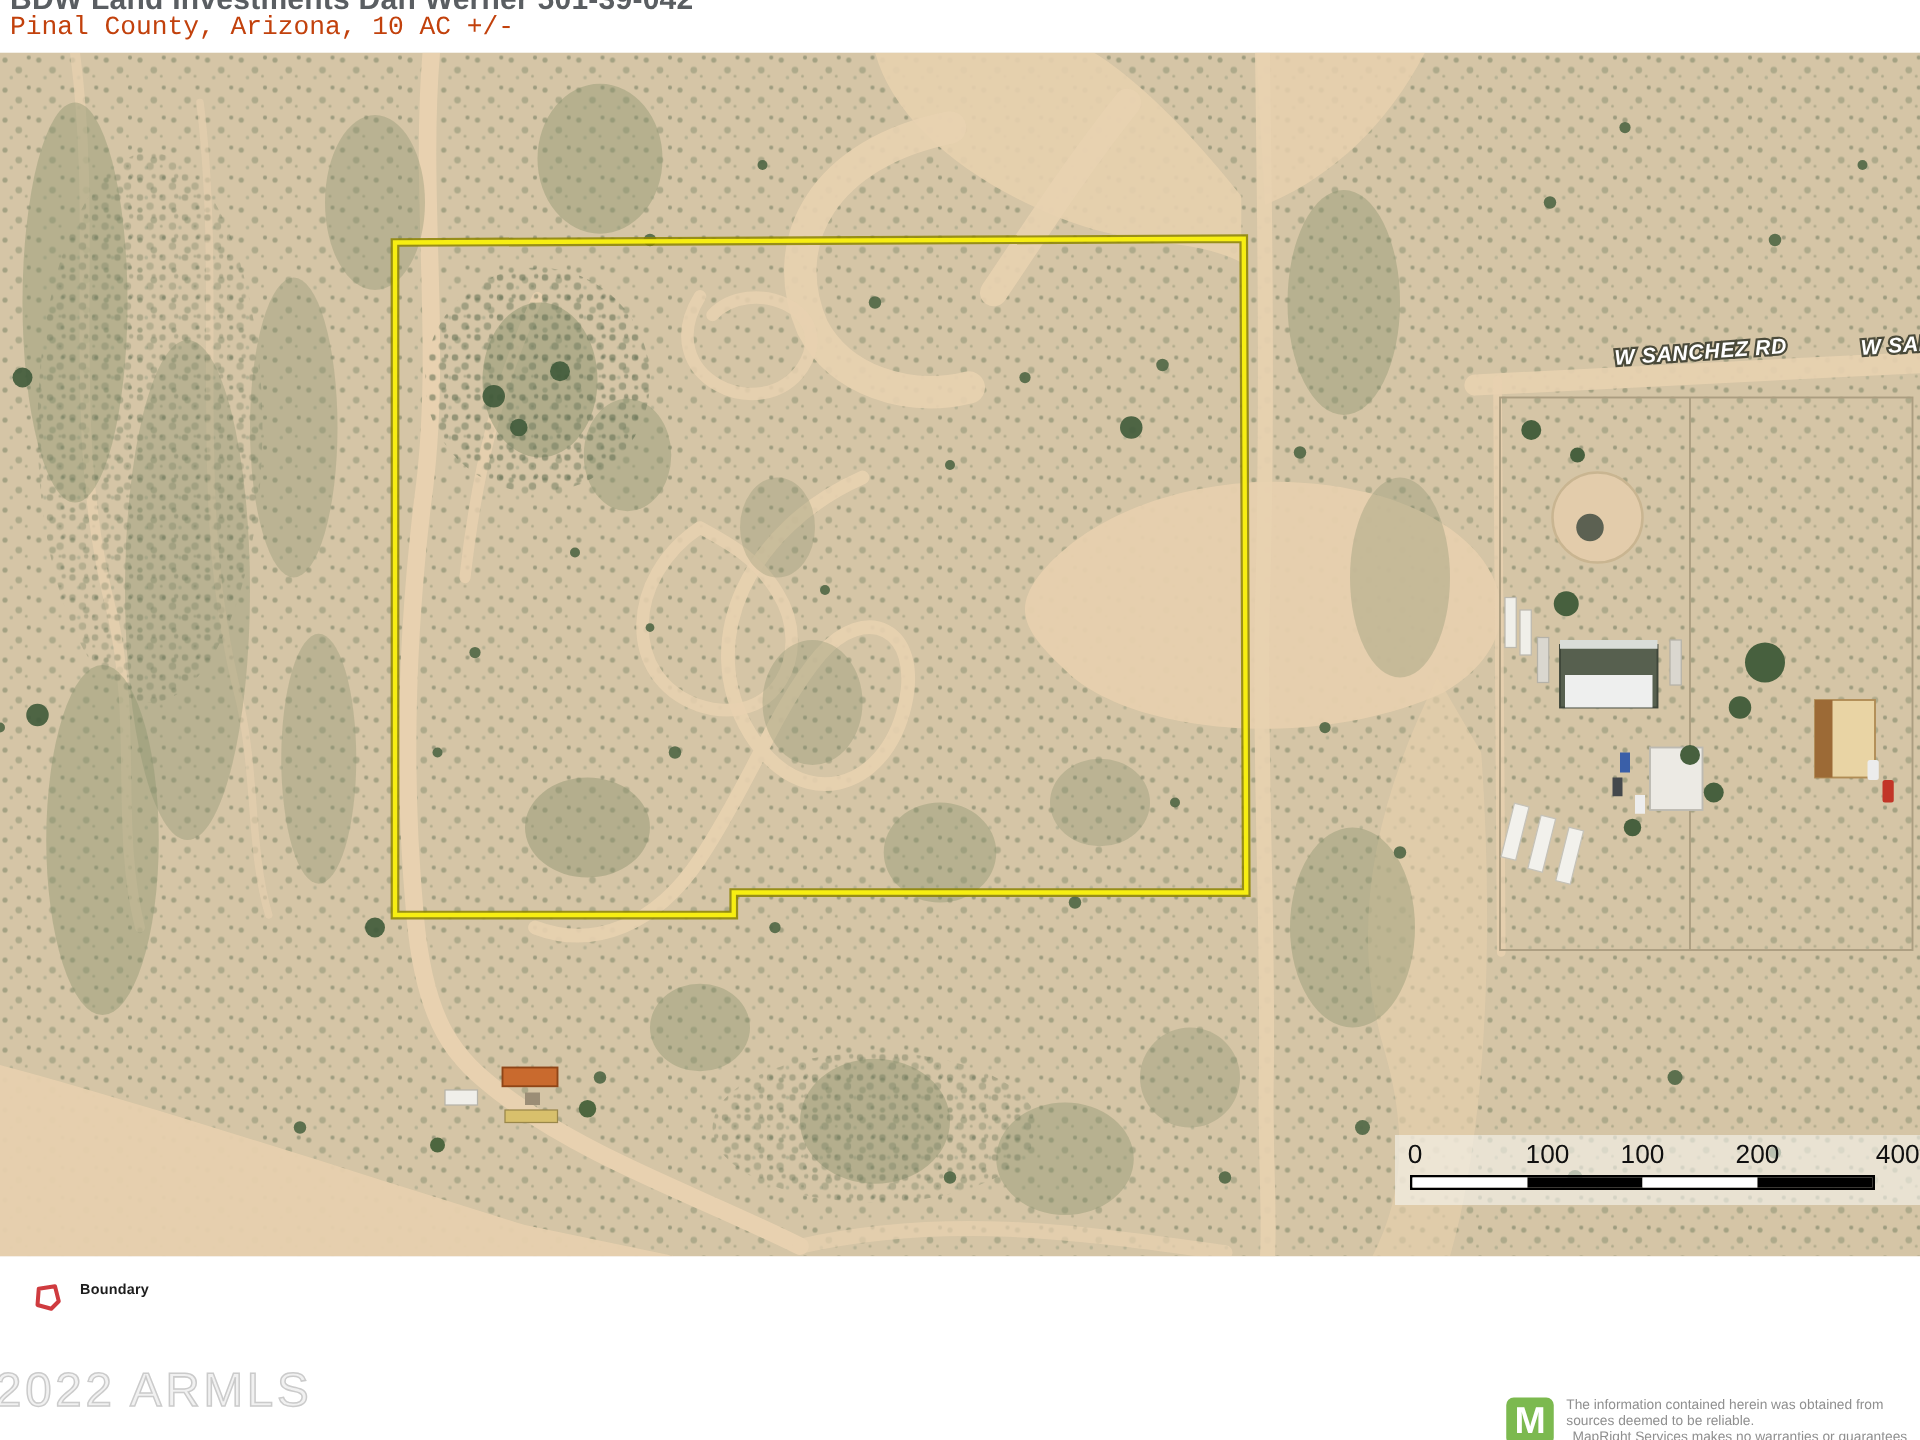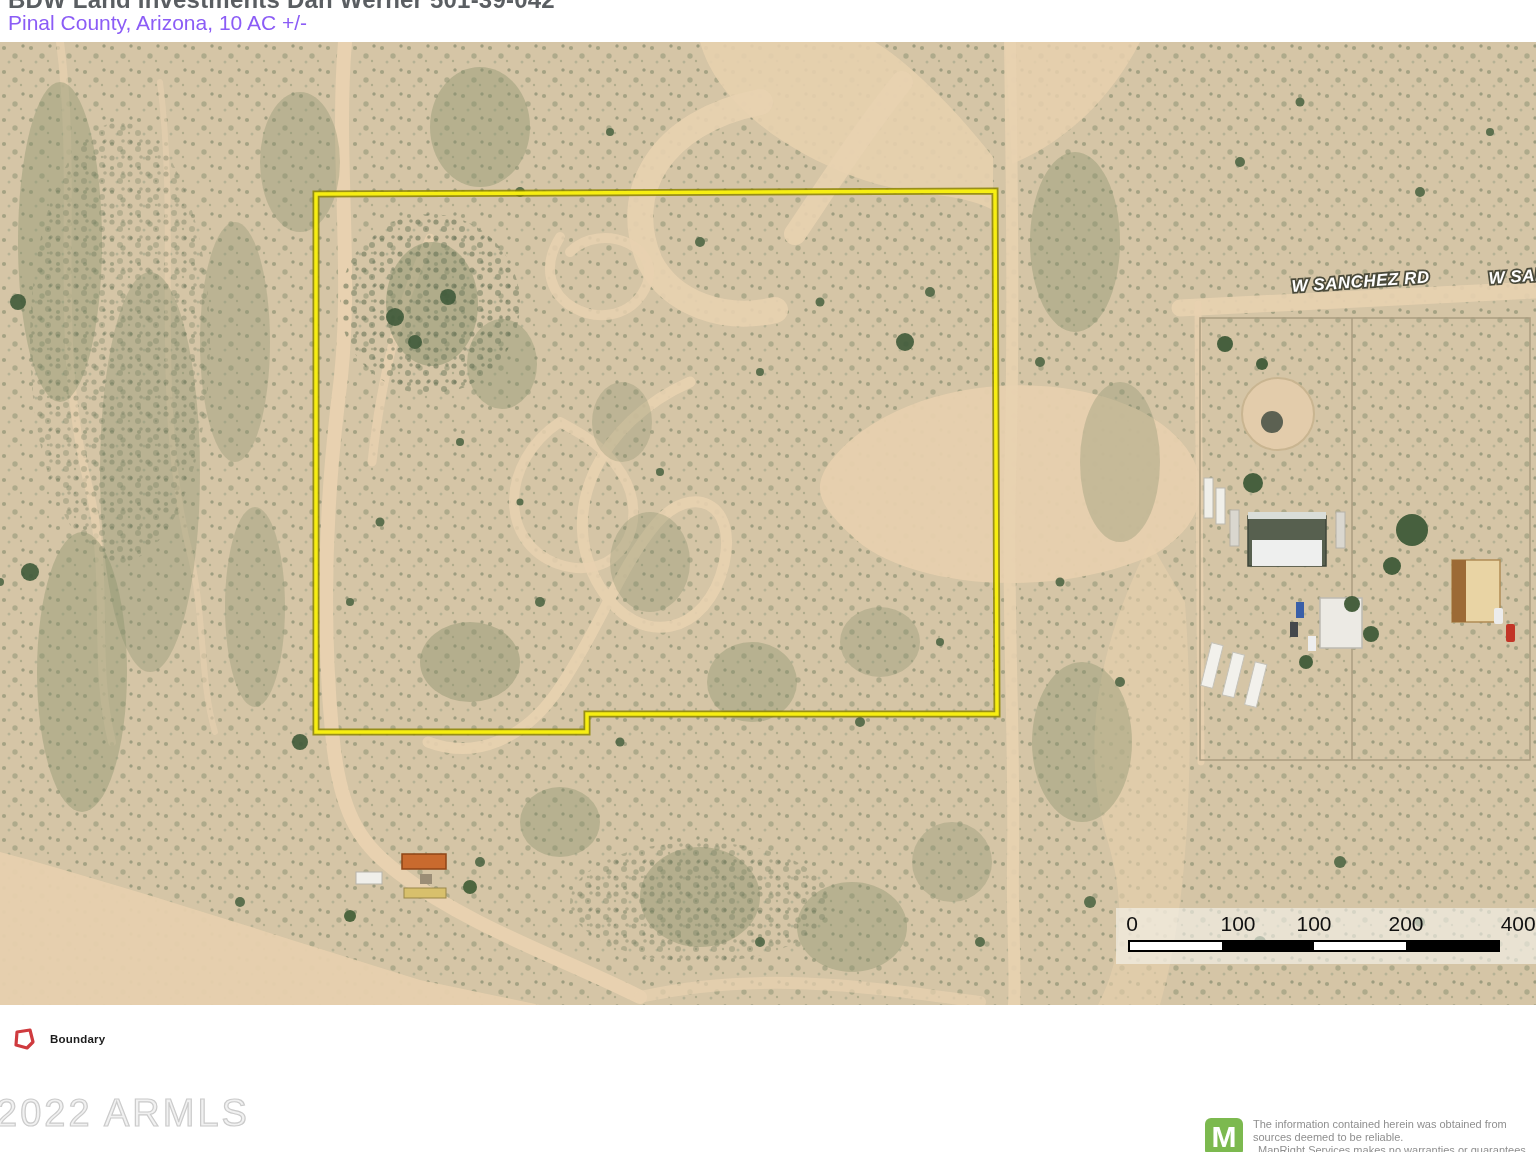--- a/index.html
+++ b/index.html
@@ -3,32 +3,32 @@
 <meta charset="utf-8">
 <style>
   html,body{margin:0;padding:0;}
   body{
     width:1536px;height:1152px;position:relative;overflow:hidden;
     background:#ffffff;font-family:"Liberation Sans", sans-serif;
   }
   
   .header{position:absolute;left:0;top:0;width:1536px;height:42px;background:#fff;overflow:hidden;z-index:5;}
   .title1{position:absolute;left:8px;top:-14px;font-size:24px;font-weight:bold;color:#5a5e62;letter-spacing:.2px;white-space:nowrap;}
-  .title2{position:absolute;left:8px;top:11px;font-size:21px;color:#8b5cf6;white-space:nowrap;}
+  .title2{position:absolute;left:8px;top:11px;font-size:21px;color:#c2410c;white-space:nowrap;font-family:Liberation Mono, monospace;}
   
   .map{position:absolute;left:0;top:42px;width:1536px;height:963px;overflow:hidden;background:#d5c5a6;}
   .map svg{display:block;}
   
   .scalebar{position:absolute;left:1116px;top:908px;width:420px;height:56px;
     background:rgba(245,243,238,0.62);z-index:4;}
   .scalebar .tick{position:absolute;top:4px;font-size:21px;color:#101010;transform:translateX(-50%);white-space:nowrap;}
   .bar{position:absolute;left:12px;top:32px;width:368px;height:8px;border:2px solid #000;display:flex;}
   .bar .seg{height:100%;width:92px;}
   
-  .legend{position:absolute;left:12px;top:1026px;height:26px;display:flex;align-items:center;z-index:5;}
+  .legend{position:absolute;left:26px;top:1026px;height:26px;display:flex;align-items:flex-start;z-index:5;}
   .legend-label{font-size:11.5px;font-weight:bold;color:#1d1d1d;margin-left:14px;letter-spacing:.2px;}
   
   .watermark{position:absolute;left:-4px;top:1092px;font-size:38px;letter-spacing:3px;
     color:rgba(120,120,120,0.10);-webkit-text-stroke:1.2px #cbcbcb;white-space:nowrap;z-index:5;}
   
   .footer{position:absolute;left:1205px;top:1118px;display:flex;z-index:5;}
   .mr-logo{width:38px;height:38px;background:#7cb94f;border-radius:6px;color:#fff;
     display:flex;align-items:center;justify-content:center;font-size:30px;font-weight:bold;flex:0 0 auto;}
   .mr-text{margin-left:10px;width:300px;font-size:11px;line-height:13px;color:#8f8f8f;}
   .mr-text .l3{text-indent:5px;}

